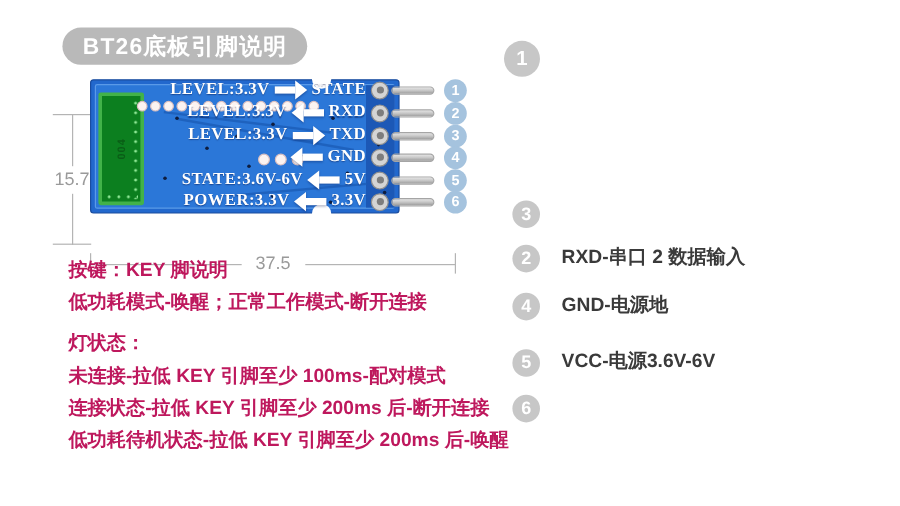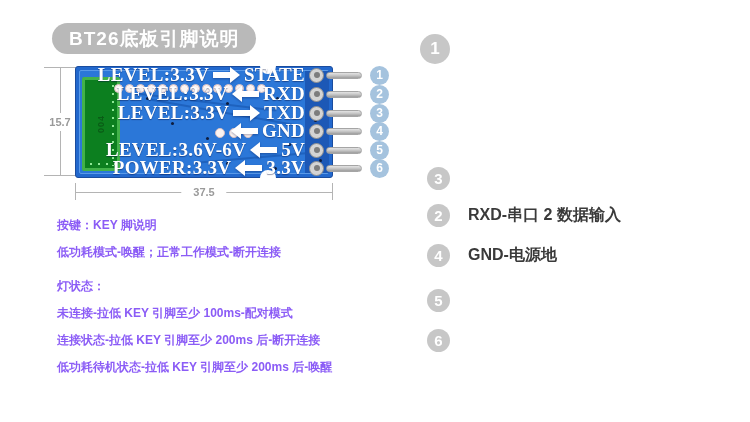--- a/index.html
+++ b/index.html
@@ -61,21 +61,21 @@
   .notch-top{left:184px;top:-9px;}
   .notch-bottom{left:184px;bottom:-9px;}
 
   
   .pin-row{
     position:absolute;left:75px;width:314px;height:20px;
     display:flex;align-items:center;justify-content:flex-end;
   }
   .pcb-label,.pcb-pin-name{
     font-family:"Liberation Serif", serif;font-weight:700;color:#ffffff;
-    font-size:19px;letter-spacing:.3px;white-space:nowrap;
+    font-size:14px;letter-spacing:.3px;white-space:nowrap;
     text-shadow:0 1px 1px rgba(0,10,60,.45);
   }
   .pcb-label{margin-right:4px;}
   .pcb-pin-name{margin:0 4px 0 4px;}
   .arrow{display:inline-flex;align-items:center;filter:drop-shadow(0 1px 1px rgba(0,10,60,.35));}
   .arrow .head{width:0;height:0;border-top:8px solid transparent;border-bottom:8px solid transparent;}
   .arrow .bar{width:17px;height:6px;background:#ffffff;}
   .arrow-left .head{border-right:10px solid #ffffff;}
   .arrow-right{flex-direction:row-reverse;}
   .arrow-right .head{border-left:10px solid #ffffff;}
@@ -88,35 +88,35 @@
     width:36px;height:7px;margin-left:2px;border-radius:4px;flex:none;
     background:linear-gradient(180deg,#e3e3e3 0%,#c9c9c9 45%,#9d9d9d 100%);
     border:1px solid #a5a5a5;box-sizing:border-box;
   }
   .pin-num{
     width:19px;height:19px;margin-left:8px;border-radius:50%;background:#a5c3de;flex:none;
     color:#ffffff;font-size:12px;font-weight:700;display:inline-flex;align-items:center;justify-content:center;
   }
 
   
-  .dim{color:#9a9a9a;font-size:11px;font-weight:700;}
+  .dim{color:#9a9a9a;font-size:15px;font-weight:400;margin-top:28px;}
   .dim-left{position:absolute;left:44px;top:67px;width:32px;height:109px;}
   .dim-left .vline{position:absolute;left:50%;top:0;bottom:0;width:1px;background:#b4b4b4;}
   .dim-left .cap{position:absolute;left:0;right:0;height:1px;background:#b4b4b4;}
   .cap.top{top:0;} .cap.bottom{bottom:0;}
   .dim-left .lbl{position:absolute;top:50%;left:50%;transform:translate(-50%,-50%);background:#fff;padding:3px 1px;white-space:nowrap;}
-  .dim-bottom{position:absolute;left:75px;top:183px;width:258px;height:17px;}
+  .dim-bottom{position:absolute;left:75px;top:183px;width:305px;height:17px;}
   .dim-bottom .hline{position:absolute;top:50%;left:0;right:0;height:1px;background:#b4b4b4;}
   .dim-bottom .capv{position:absolute;top:0;bottom:0;width:1px;background:#b4b4b4;}
   .capv.left{left:0;} .capv.right{right:0;}
   .dim-bottom .lbl{position:absolute;top:50%;left:50%;transform:translate(-50%,-50%);background:#fff;padding:0 12px;white-space:nowrap;}
 
   
   .notes{position:absolute;left:57px;top:212px;width:370px;}
-  .notes p{margin:0 0 7px 0;font-size:12px;line-height:27px;font-weight:600;color:#8b5cf6;white-space:pre-line;}
+  .notes p{margin:0 0 7px 0;font-size:16px;line-height:27px;font-weight:600;color:#be185d;white-space:pre-line;}
 
   
   .desc-item{position:absolute;left:420px;display:flex;align-items:center;gap:18px;}
   .desc-num{
     border-radius:50%;background:#c7c7c7;color:#ffffff;font-weight:700;flex:none;
     display:inline-flex;align-items:center;justify-content:center;
   }
   .desc-num.small{width:23px;height:23px;font-size:15px;margin-left:7px;}
   .desc-num.big{width:30px;height:30px;font-size:17px;}
   .desc-text{font-size:16px;line-height:26px;font-weight:600;color:#3a3a3a;white-space:pre-line;}
@@ -220,21 +220,21 @@
         <span class="bar"></span>
       </span>
     <span class="pcb-pin-name">GND</span>
     <span class="pad">
         <span class="pad-hole"></span>
       </span>
     <span class="pin-bar"></span>
     <span class="pin-num">4</span>
   </div>
   <div class="pin-row" style="top:140px">
-    <span class="pcb-label">LEVEL:3.6V-6V</span>
+    <span class="pcb-label">STATE:3.6V-6V</span>
     <span class="arrow arrow-left">
         <span class="head"></span>
         <span class="bar"></span>
       </span>
     <span class="pcb-pin-name">5V</span>
     <span class="pad">
         <span class="pad-hole"></span>
       </span>
     <span class="pin-bar"></span>
     <span class="pin-num">5</span>
@@ -278,18 +278,19 @@
   <div class="desc-item" style="top:202px">
     <span class="desc-num small">2</span>
     <div class="desc-text">RXD-串口 2 数据输入</div>
   </div>
   <div class="desc-item" style="top:242px">
     <span class="desc-num small">4</span>
     <div class="desc-text">GND-电源地</div>
   </div>
   <div class="desc-item" style="top:289px">
     <span class="desc-num small">5</span>
+    <div class="desc-text">VCC-电源3.6V-6V</div>
   </div>
   <div class="desc-item" style="top:329px">
     <span class="desc-num small">6</span>
   </div>
 
 </div>
 
 </body></html>

